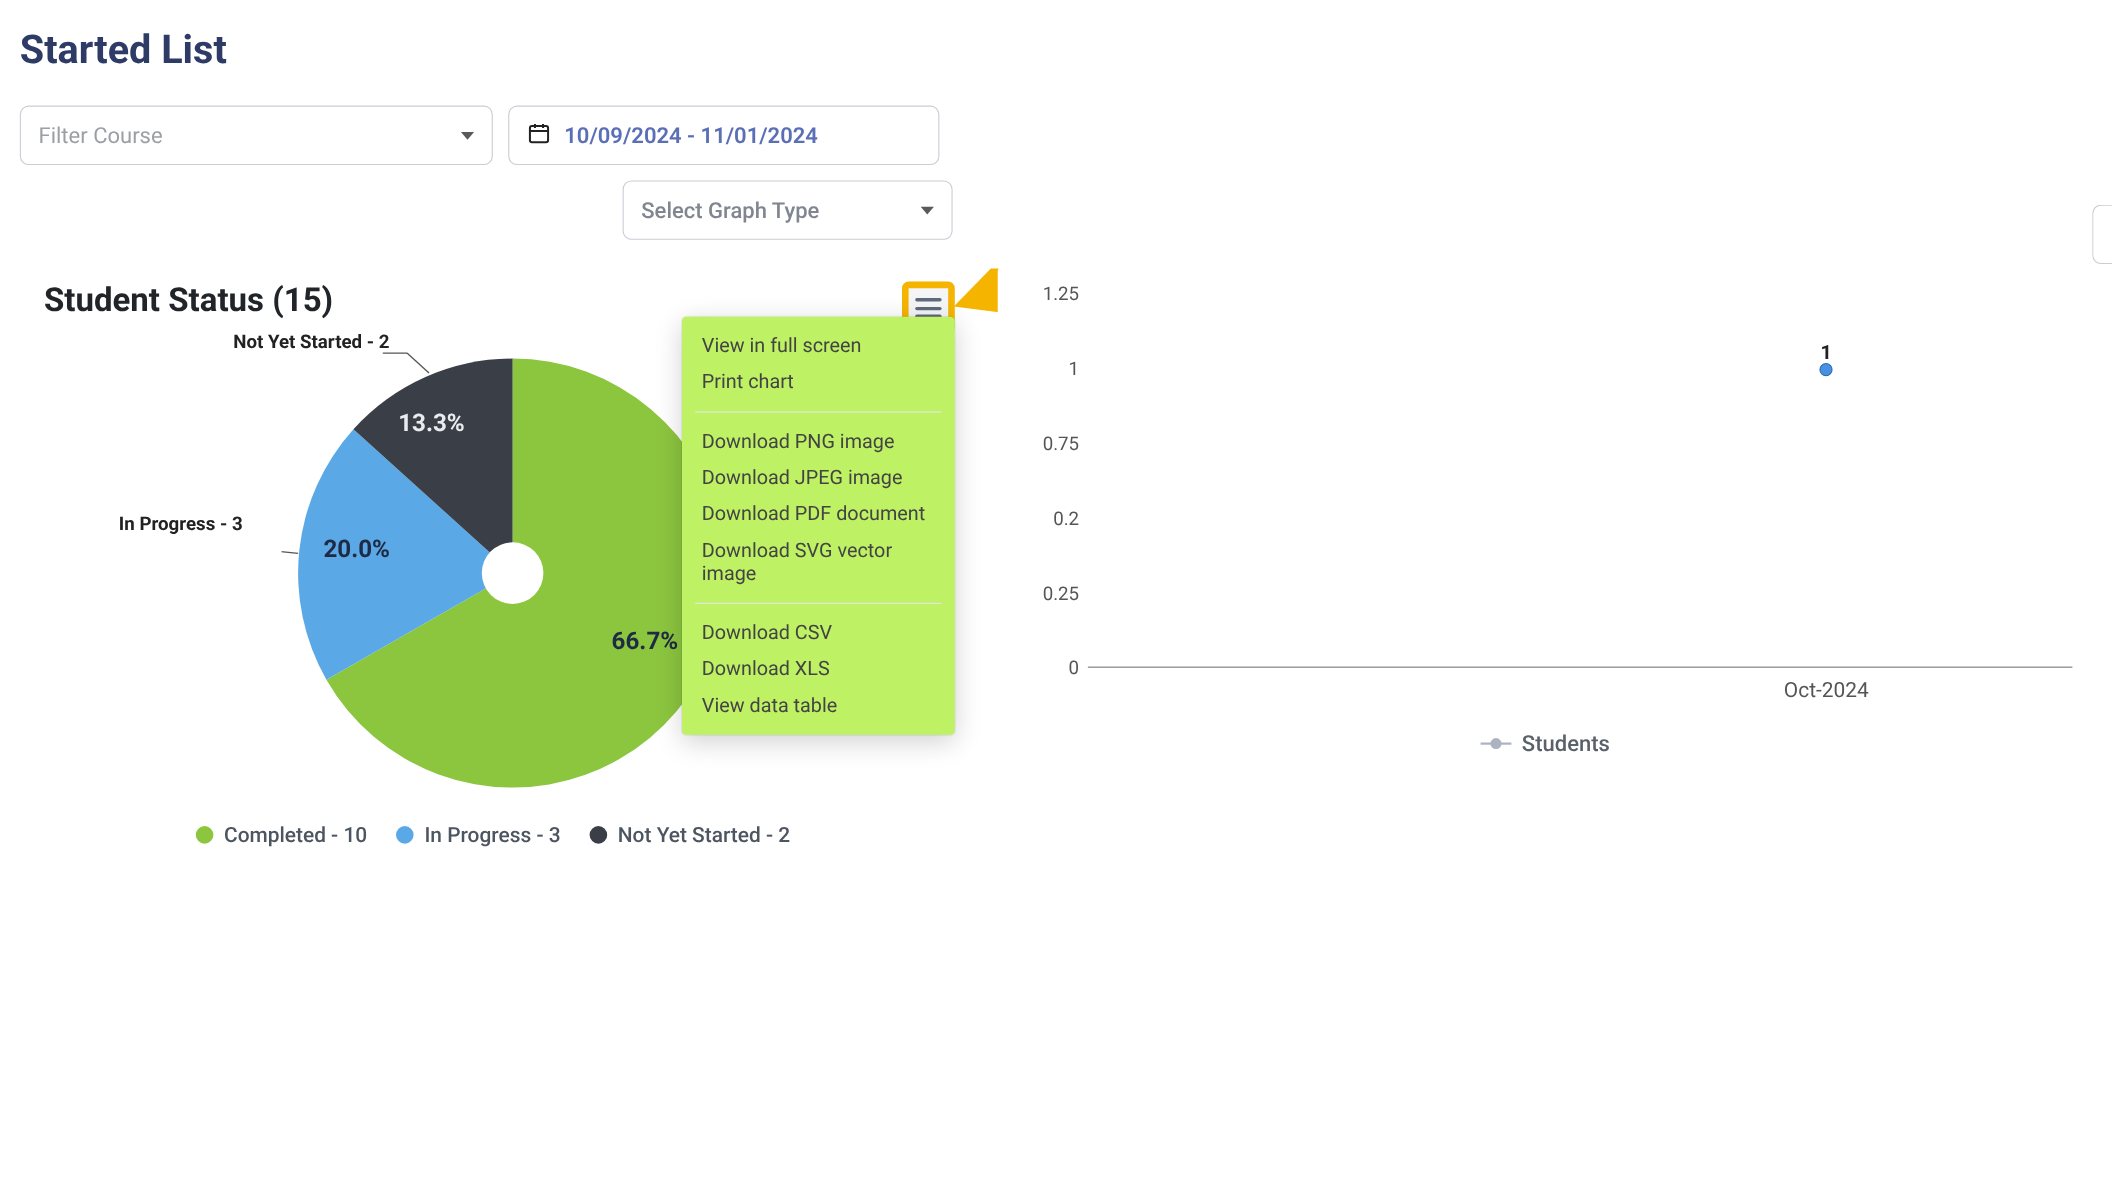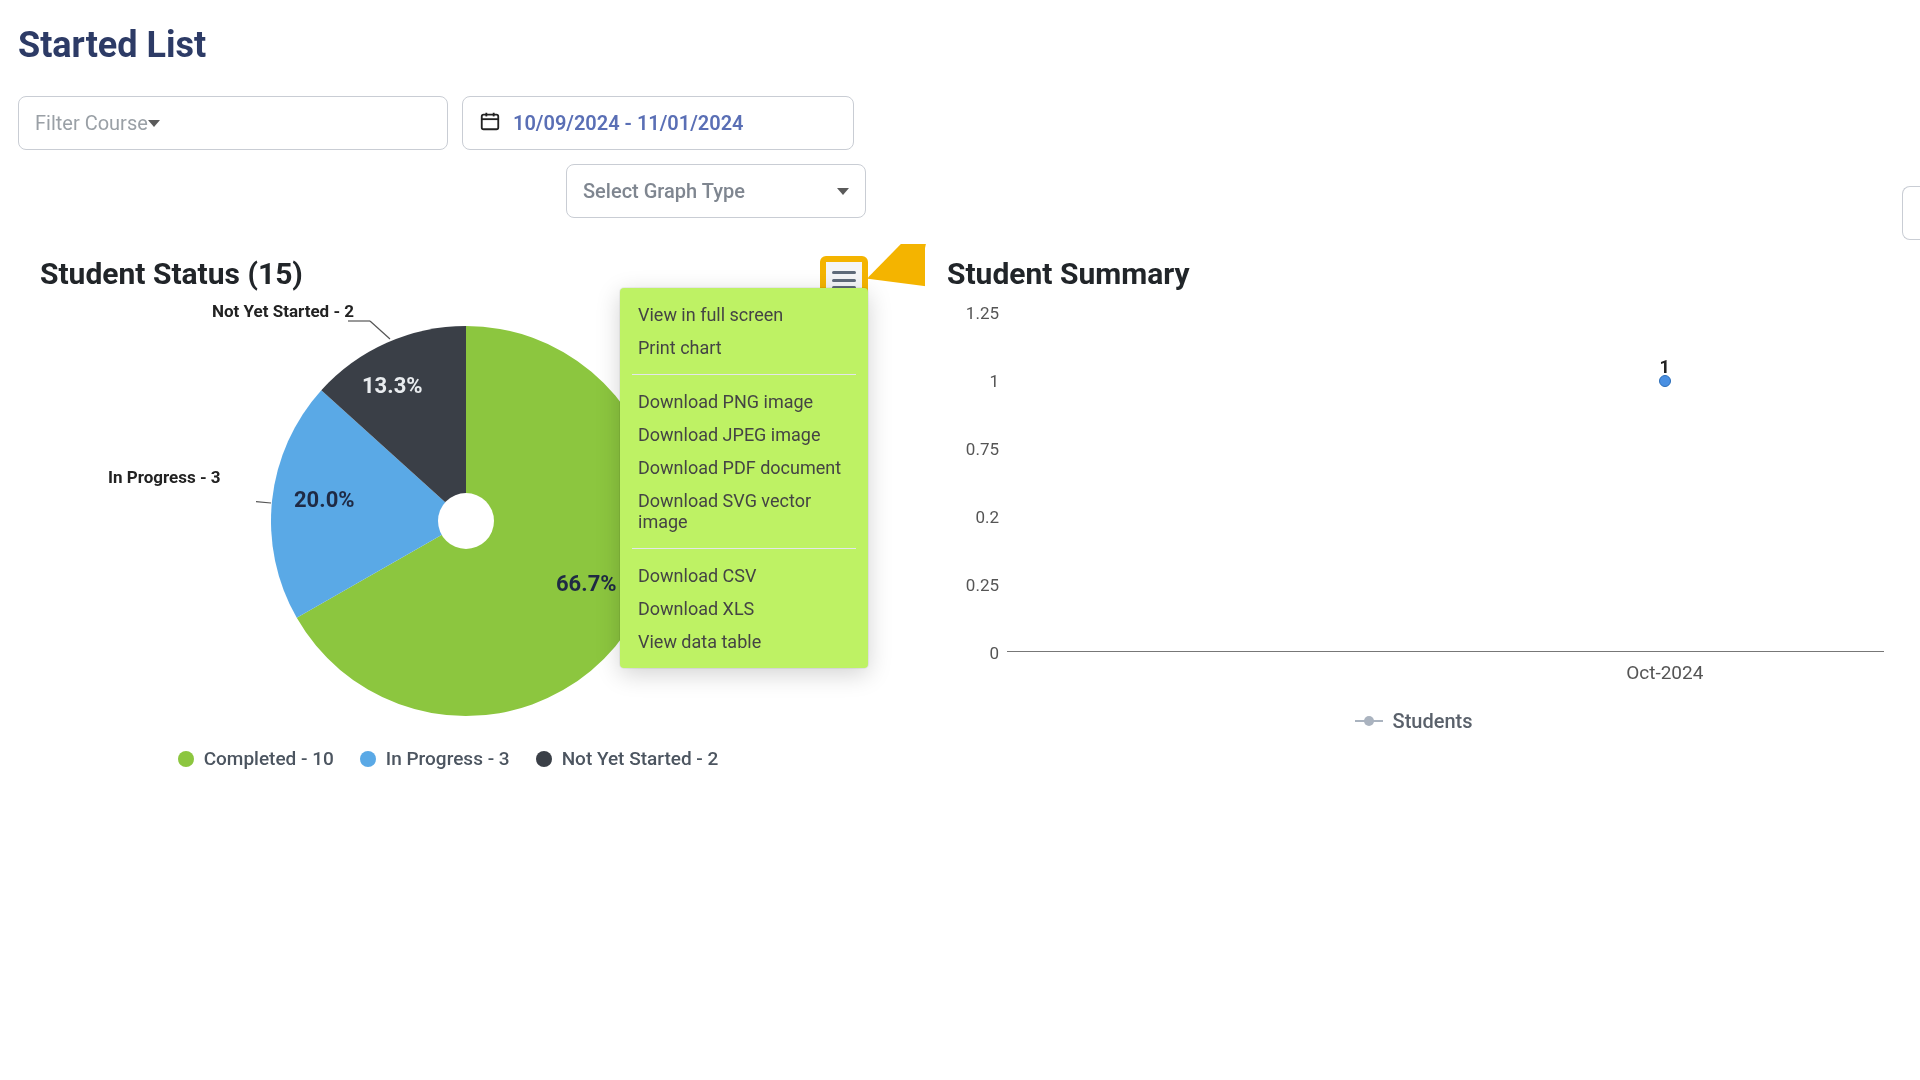--- a/index.html
+++ b/index.html
@@ -31,35 +31,35 @@
     border-radius: 8px;
     background: #fff;
     display: flex;
     align-items: center;
     padding: 0 16px;
     font-size: 20px;
     color: #888;
     cursor: pointer;
     min-width: 300px;
   }
-  .filter-course { width: 430px; color: #9aa0a6; }
+  .filter-course { width: 430px; justify-content: space-between; color: #9aa0a6; }
   .date-box { width: 392px; color: #5a6fb5; font-weight: 600; gap: 12px; }
   .date-box .cal-icon { color: #222; }
   .chev { width: 0; height: 0; border-left: 6px solid transparent; border-right: 6px solid transparent; border-top: 7px solid #5a5a5a; }
   .graph-type-row {
     display: flex;
     justify-content: flex-start;
     margin-left: 548px;
     margin-bottom: 20px;
   }
   .graph-type { width: 296px; justify-content: space-between; color: #7f8690; font-weight: 500; }
 
   .panels {
     display: flex;
-    gap: 47px;
+    gap: 29px;
     align-items: flex-start;
   }
   .panel {
     background: #fff;
     border-radius: 10px;
     position: relative;
     padding: 18px 18px 10px 18px;
   }
   .panel-left { width: 860px; }
   .panel-right { flex: 1; min-width: 580px; }
@@ -282,21 +282,20 @@
         <span>In Progress - 3</span>
       </div>
       <div class="legend-item">
         <span class="dot" style="background:#3a3f47"></span>
         <span>Not Yet Started - 2</span>
       </div>
     </div>
   </div>
 
   <div class="panel panel-right">
-    <h2 class="panel-title">Student Summary</h2>
 
     <div class="line-chart">
       <div class="y-tick" style="top:2px;">1.25</div>
       <div class="y-tick" style="top:70px;">1</div>
       <div class="y-tick" style="top:138px;">0.75</div>
       <div class="y-tick" style="top:206px;">0.2</div>
       <div class="y-tick" style="top:274px;">0.25</div>
       <div class="y-tick" style="top:342px;">0</div>
 
       <div class="axis-line x-axis-line"></div>

